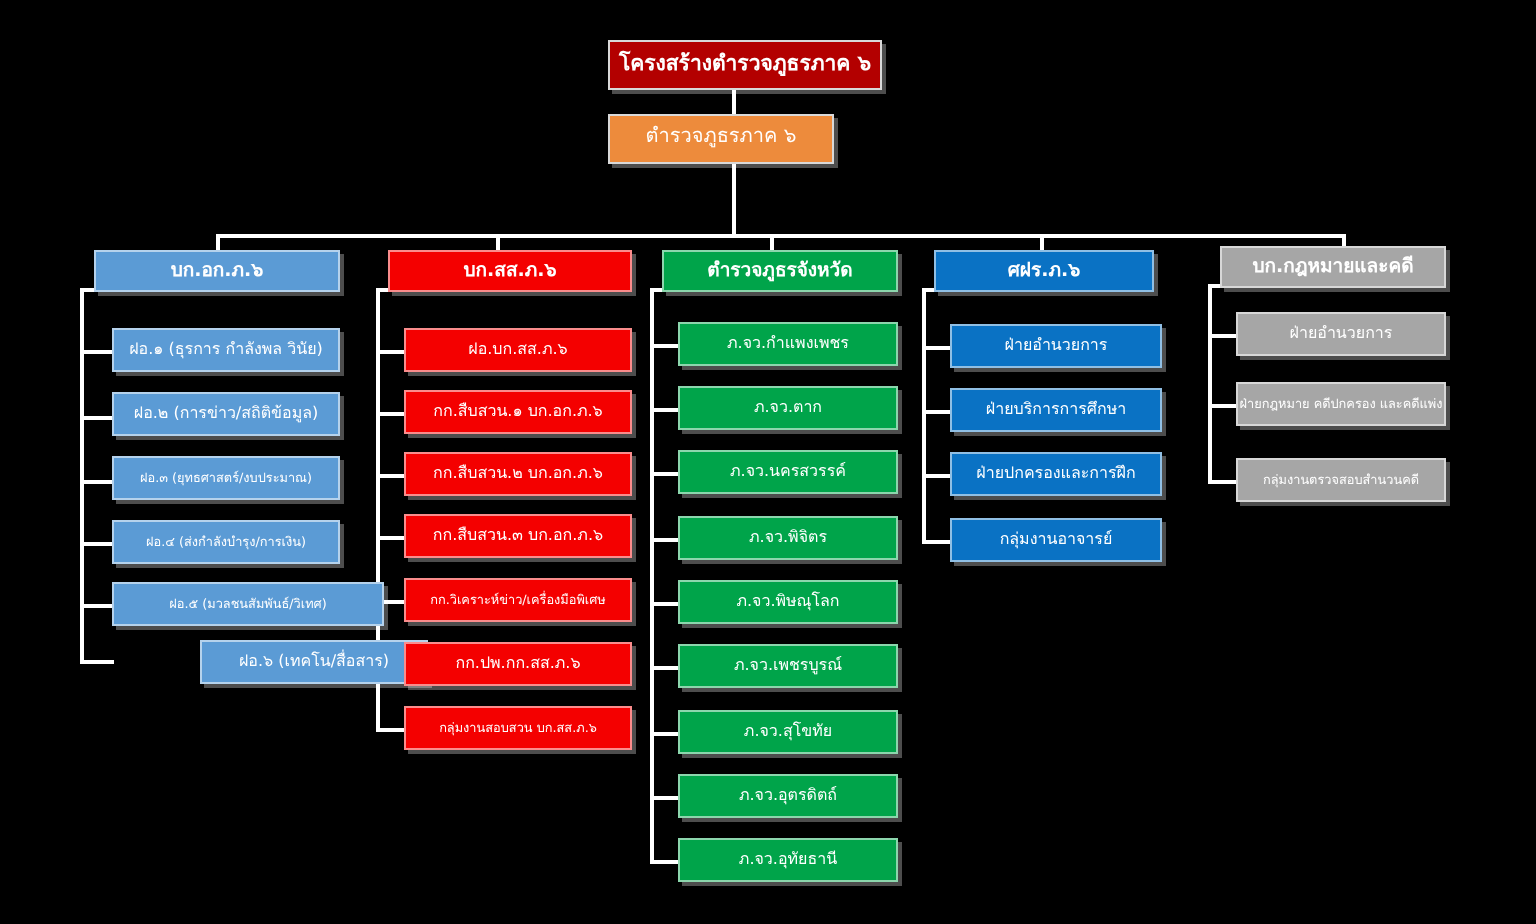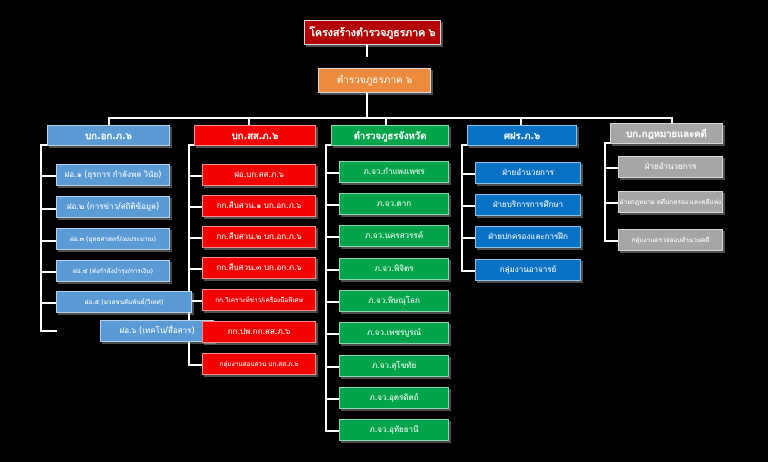--- a/index.html
+++ b/index.html
@@ -119,21 +119,21 @@
   <div class="line" style="left:461px; top:270px; width:15px; height:2px;"></div>
 
   <div class="line" style="left:604px; top:142px; width:2px; height:100px;"></div>
   <div class="line" style="left:604px; top:142px; width:8px; height:2px;"></div>
   <div class="line" style="left:604px; top:167px; width:15px; height:2px;"></div>
   <div class="line" style="left:604px; top:202px; width:15px; height:2px;"></div>
   <div class="line" style="left:604px; top:240px; width:15px; height:2px;"></div>
 
   <div class="node title-node" style="left:304px; top:20px; width:137px; height:25px;">โครงสร้างตำรวจภูธรภาค ๖</div>
 
-  <div class="node root-node" style="left:318px; top:57px; width:113px; height:25px;margin-top:11px;">ตำรวจภูธรภาค ๖</div>
+  <div class="node root-node" style="left:304px; top:57px; width:113px; height:25px;">ตำรวจภูธรภาค ๖</div>
 
   <div class="node col-head col-blue" style="left:47px; top:125px; width:123px; height:21px;text-align:center;">บก.อก.ภ.๖</div>
   <div class="node child col-blue" style="left:56px; top:164px; width:114px; height:22px;">ฝอ.๑ (ธุรการ กำลังพล วินัย)</div>
   <div class="node child col-blue" style="left:56px; top:196px; width:114px; height:22px;">ฝอ.๒ (การข่าว/สถิติข้อมูล)</div>
   <div class="node child small col-blue" style="left:56px; top:228px; width:114px; height:22px;">ฝอ.๓ (ยุทธศาสตร์/งบประมาณ)</div>
   <div class="node child small col-blue" style="left:56px; top:260px; width:114px; height:22px;">ฝอ.๔ (ส่งกำลังบำรุง/การเงิน)</div>
   <div class="node child small col-blue" style="left:56px; top:291px; width:136px; height:22px;">ฝอ.๕ (มวลชนสัมพันธ์/วิเทศ)</div>
   <div class="node child col-blue" style="left:56px; top:320px; width:114px; height:22px;margin-left:44px;">ฝอ.๖ (เทคโน/สื่อสาร)</div>
 
   <div class="node col-head col-red" style="left:194px; top:125px; width:122px; height:21px;">บก.สส.ภ.๖</div>

